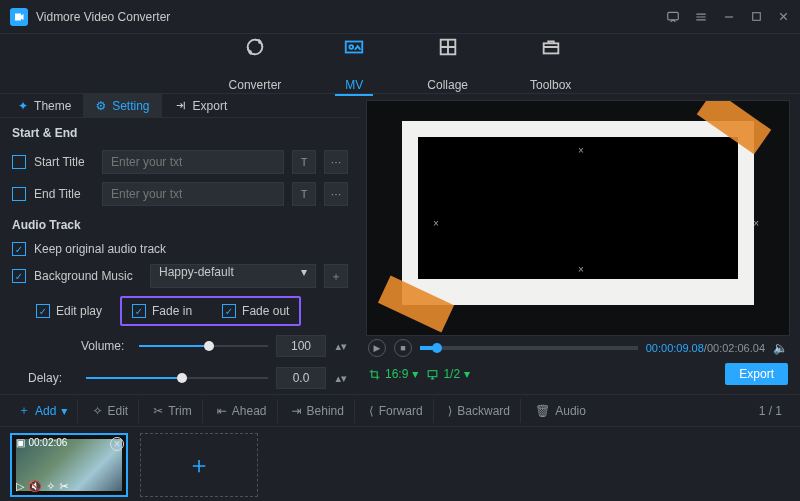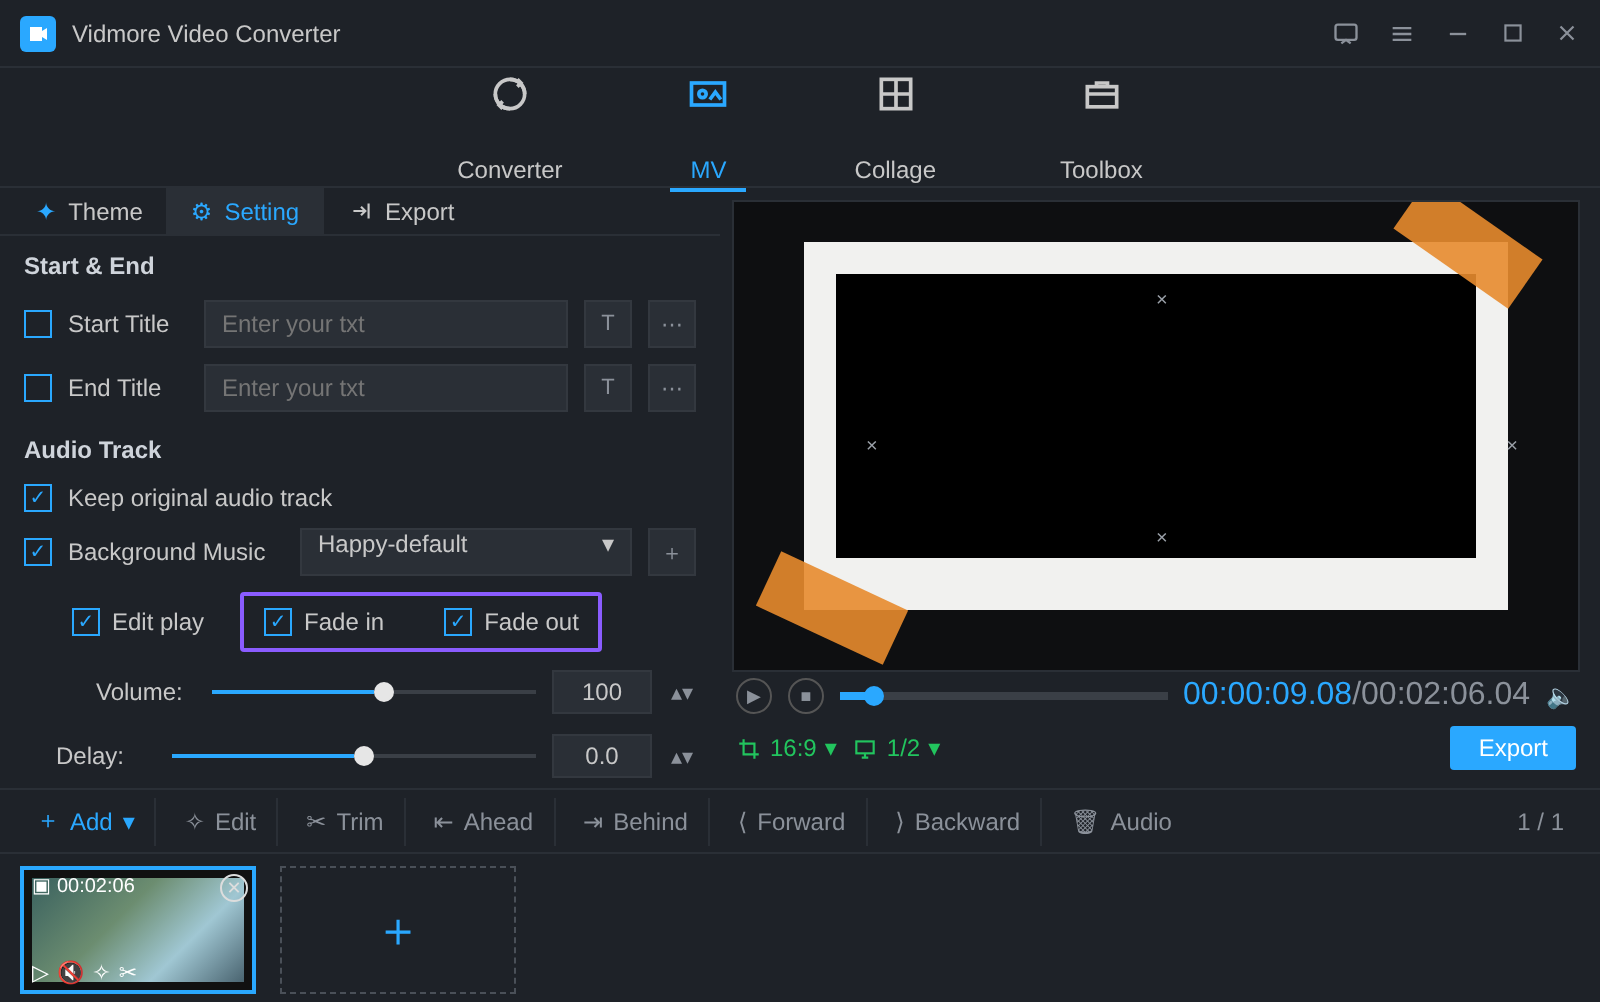--- a/index.html
+++ b/index.html
@@ -40,21 +40,21 @@
   .t1 { top:6px; right:20px; transform:rotate(35deg); }
   .t2 { bottom:16px; left:14px; transform:rotate(25deg); }
   .x-mark{position:absolute;color:#9aa0a8;font-size:10px;}
   .xa{top:50%;left:66px;} .xb{top:50%;right:30px;} .xc{top:44px;left:50%;} .xd{bottom:60px;left:50%;}
   .pg{position:absolute;bottom:34px;left:72px;right:72px;height:2px;background:#e78b2d;}
   .transport { height:24px; display:flex; align-items:center; gap:8px; padding:4px 2px; color:#8b919a; }
   .tbtn{width:18px;height:18px;border:1px solid #555;border-radius:50%;display:flex;align-items:center;justify-content:center;font-size:9px;cursor:pointer;}
   .progress{flex:1;height:4px;background:#3a3f46;position:relative;}
   .phead{position:absolute;left:12px;top:-3px;width:10px;height:10px;border-radius:50%;background:#2aa8ff;}
   .pfill{position:absolute;left:0;width:16px;top:0;height:4px;background:#2aa8ff;}
-  .time{font-size:16px;}
+  .time{font-size:11px;}
   .time .cur{color:#2aa8ff;}
   .previewbar { height:28px; display:flex; align-items:center; gap:8px; padding:0 2px; color:#8b919a;}
   .previewbar .pill{display:flex;align-items:center;gap:4px;color:#22c55e;cursor:pointer;}
   .exportbtn{margin-left:auto;background:#2aa8ff;color:#fff;padding:4px 14px;border-radius:2px;cursor:pointer;}
   .toolbar { height:32px; border-top:1px solid #2a2f36; display:flex; align-items:center; padding:0 8px; gap:4px;}
   .tb { display:flex; align-items:center; gap:5px; padding:0 10px; height:24px; color:#8b919a; cursor:pointer; border-right:1px solid #2a2f36;}
   .tb.add{color:#2aa8ff;}
   .tb:last-of-type{border-right:none;}
   .pagecnt{margin-left:auto;color:#8b919a;padding-right:10px;}
   .strip { height:75px; display:flex; align-items:flex-start; gap:12px; padding:6px 10px; border-top:1px solid #2a2f36;}
@@ -208,21 +208,21 @@
         <span style="display:flex;align-items:center;gap:6px;">
           <span class="chk">✓</span>
           <span>Fade in</span>
         </span>
         <span style="display:flex;align-items:center;gap:6px;">
           <span class="chk">✓</span>
           <span>Fade out</span>
         </span>
       </div>
     </div>
-    <div class="row" style="padding-left:48px;">
+    <div class="row" style="padding-left:48px;margin-left:33px;">
       <span style="width:50px">Volume:</span>
       <div class="slider">
         <div class="track"></div>
           <div class="trackfill" style="width:50%"></div>
           <div class="thumb" style="left:50%"></div>
       </div>
       <div class="numbox">100</div>
       <span class="smallbtn" style="width:14px;border:none;background:none">▴▾</span>
     </div>
     <div class="row" style="padding-left:28px;">

